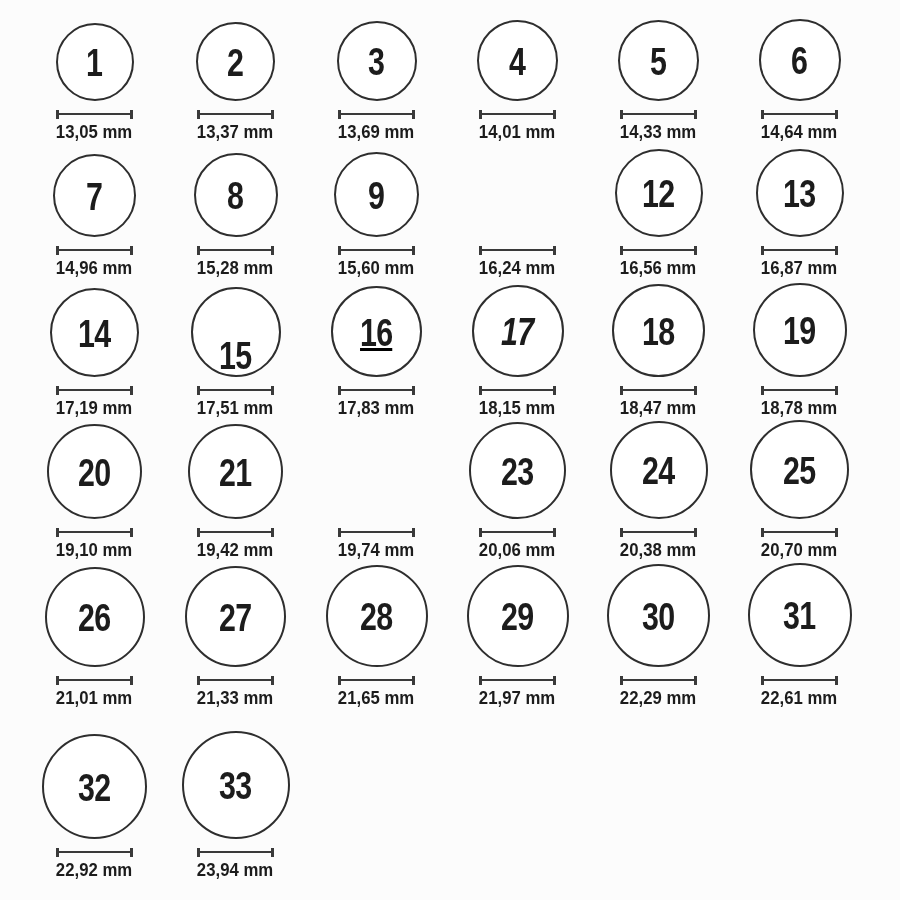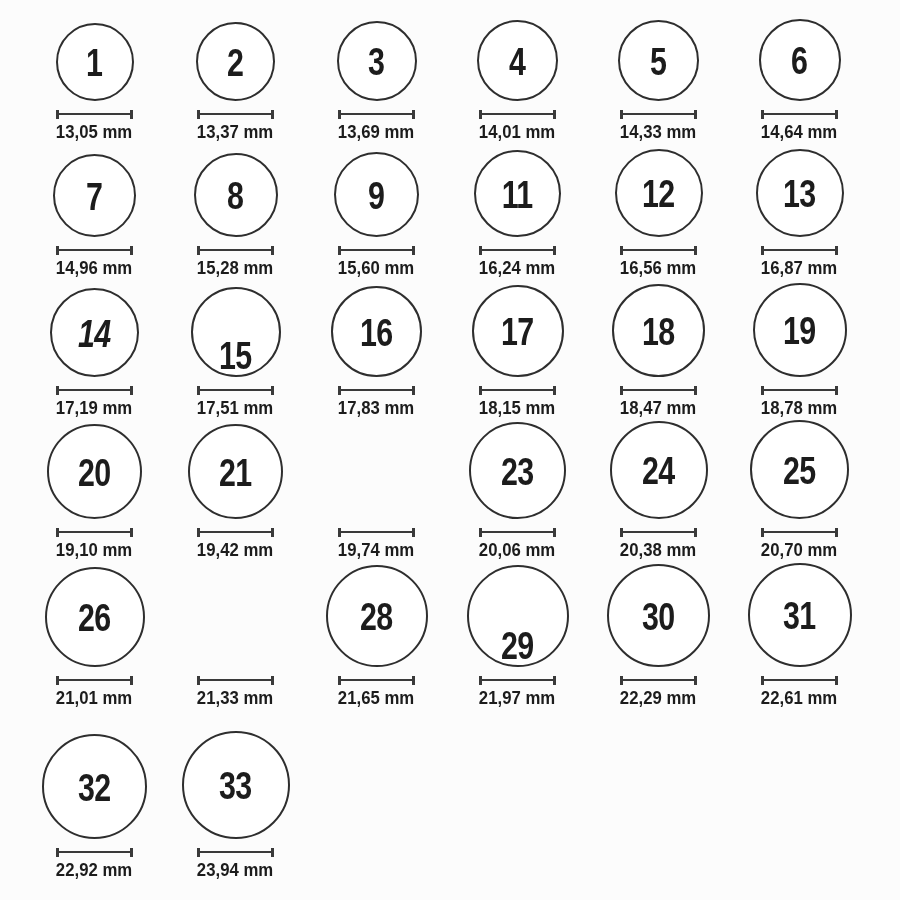--- a/index.html
+++ b/index.html
@@ -144,23 +144,20 @@
   <div class="cell">
     <div class="circle" style="width: 85px; height: 85px;">
       <span class="num">9</span>
     </div>
     <div class="measure"></div>
     <span class="label">15,60 mm</span>
   </div>
 
 
   <div class="cell">
-    <div class="circle" style="width: 87px; height: 87px;">
-      <span class="num">11</span>
-    </div>
     <div class="measure"></div>
     <span class="label">16,24 mm</span>
   </div>
 
   <div class="cell">
     <div class="circle" style="width: 88px; height: 88px;">
       <span class="num">12</span>
     </div>
     <div class="measure"></div>
     <span class="label">16,56 mm</span>
@@ -168,45 +165,45 @@
 
   <div class="cell">
     <div class="circle" style="width: 88px; height: 88px;">
       <span class="num">13</span>
     </div>
     <div class="measure"></div>
     <span class="label">16,87 mm</span>
   </div>
 
   <div class="cell">
-    <div class="circle" style="width: 89px; height: 89px; font-style: italic;">
+    <div class="circle" style="width: 89px; height: 89px;">
       <span class="num">14</span>
     </div>
     <div class="measure"></div>
     <span class="label">17,19 mm</span>
   </div>
 
   <div class="cell">
     <div class="circle" style="width: 90px; height: 90px; align-items: flex-end;">
       <span class="num">15</span>
     </div>
     <div class="measure"></div>
     <span class="label">17,51 mm</span>
   </div>
 
   <div class="cell">
-    <div class="circle" style="width: 91px; height: 91px;">
+    <div class="circle" style="width: 91px; height: 91px; text-decoration: underline;">
       <span class="num">16</span>
     </div>
     <div class="measure"></div>
     <span class="label">17,83 mm</span>
   </div>
 
   <div class="cell">
-    <div class="circle" style="width: 92px; height: 92px;">
+    <div class="circle" style="width: 92px; height: 92px; font-style: italic;">
       <span class="num">17</span>
     </div>
     <div class="measure"></div>
     <span class="label">18,15 mm</span>
   </div>
 
   <div class="cell">
     <div class="circle" style="width: 93px; height: 93px;">
       <span class="num">18</span>
     </div>
@@ -269,34 +266,37 @@
 
   <div class="cell">
     <div class="circle" style="width: 100px; height: 100px; align-items: center;">
       <span class="num">26</span>
     </div>
     <div class="measure"></div>
     <span class="label">21,01 mm</span>
   </div>
 
   <div class="cell">
+    <div class="circle" style="width: 101px; height: 101px;">
+      <span class="num">27</span>
+    </div>
     <div class="measure"></div>
     <span class="label">21,33 mm</span>
   </div>
 
   <div class="cell">
     <div class="circle" style="width: 102px; height: 102px;">
       <span class="num">28</span>
     </div>
     <div class="measure"></div>
     <span class="label">21,65 mm</span>
   </div>
 
   <div class="cell">
-    <div class="circle" style="width: 102px; height: 102px; align-items: flex-end;">
+    <div class="circle" style="width: 102px; height: 102px;">
       <span class="num">29</span>
     </div>
     <div class="measure"></div>
     <span class="label">21,97 mm</span>
   </div>
 
   <div class="cell">
     <div class="circle" style="width: 103px; height: 103px;">
       <span class="num">30</span>
     </div>

